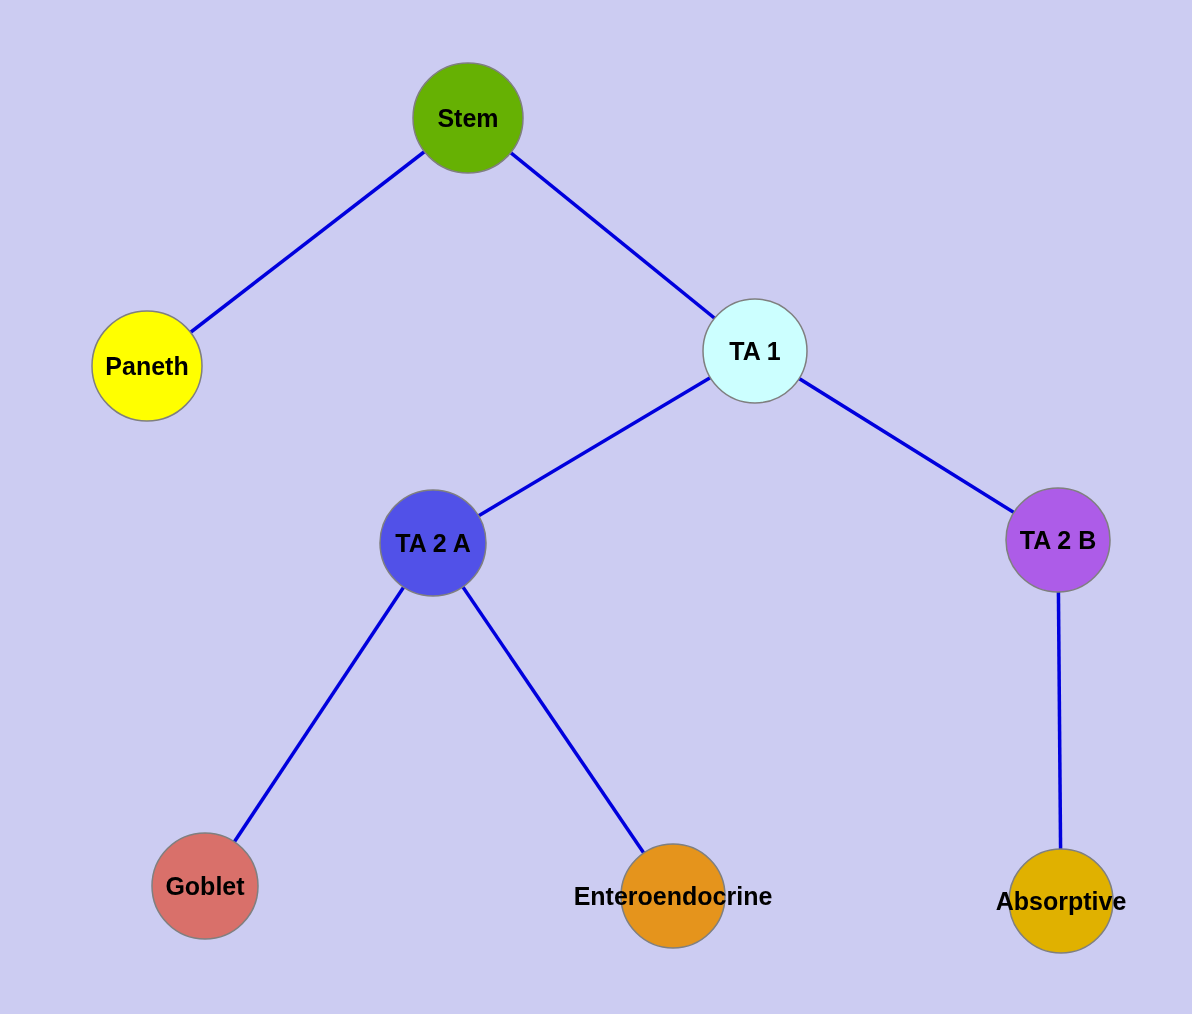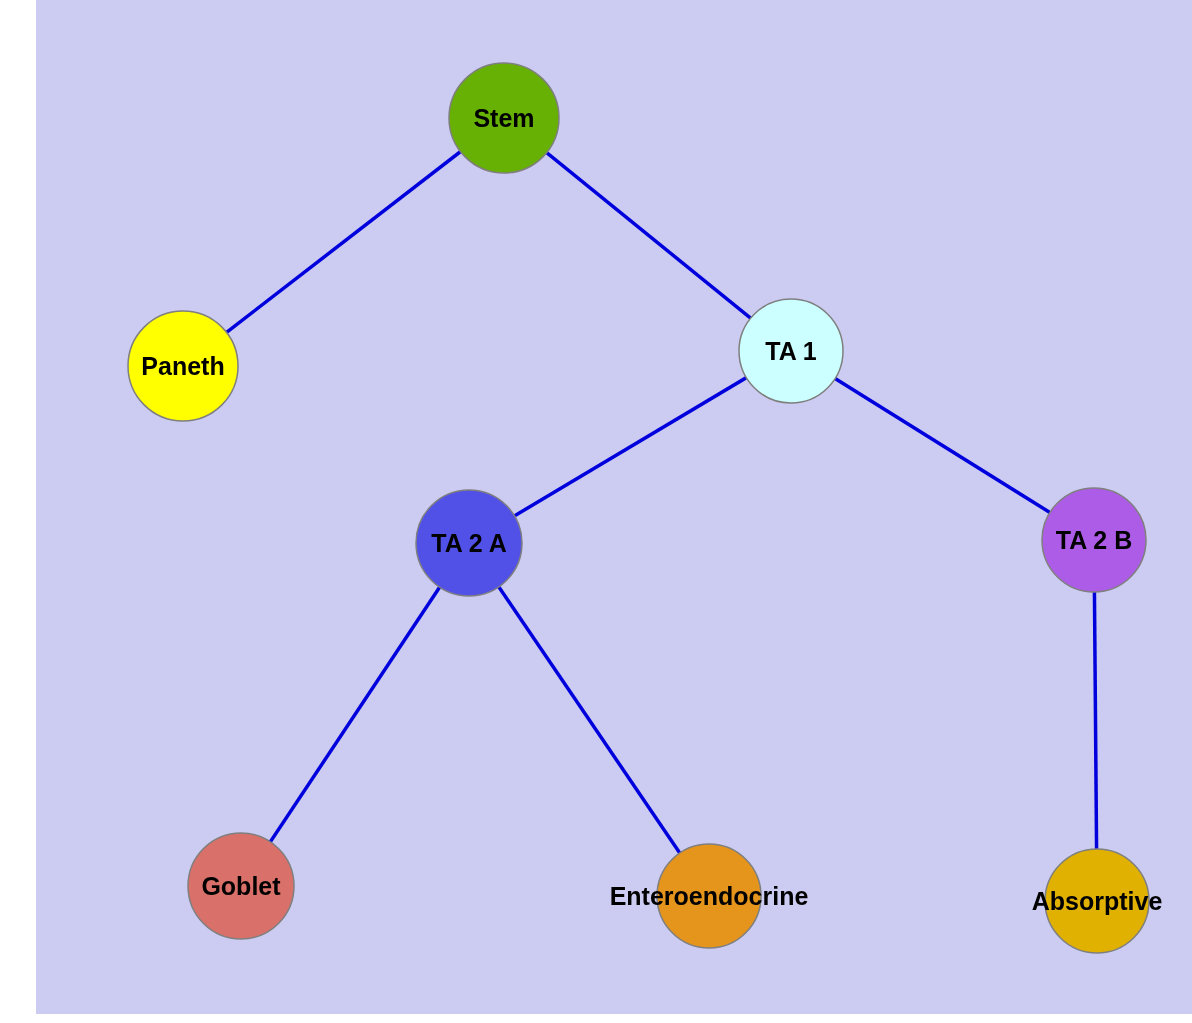--- a/index.html
+++ b/index.html
@@ -8,21 +8,20 @@
     width: 1192px;
     height: 1023px;
     background: #ffffff;
     overflow: hidden;
     font-family: "Liberation Sans", sans-serif;
   }
   #stage {
     position: relative;
     width: 950px;
     height: 1023px;
-    padding-left: 36px;
   }
   #graph-svg {
     display: block;
     width: 1192px;
     height: 1023px;
   }
   .node-label {
     font-family: "Liberation Sans", "DejaVu Sans", sans-serif;
     font-weight: bold;
     font-size: 25px;

